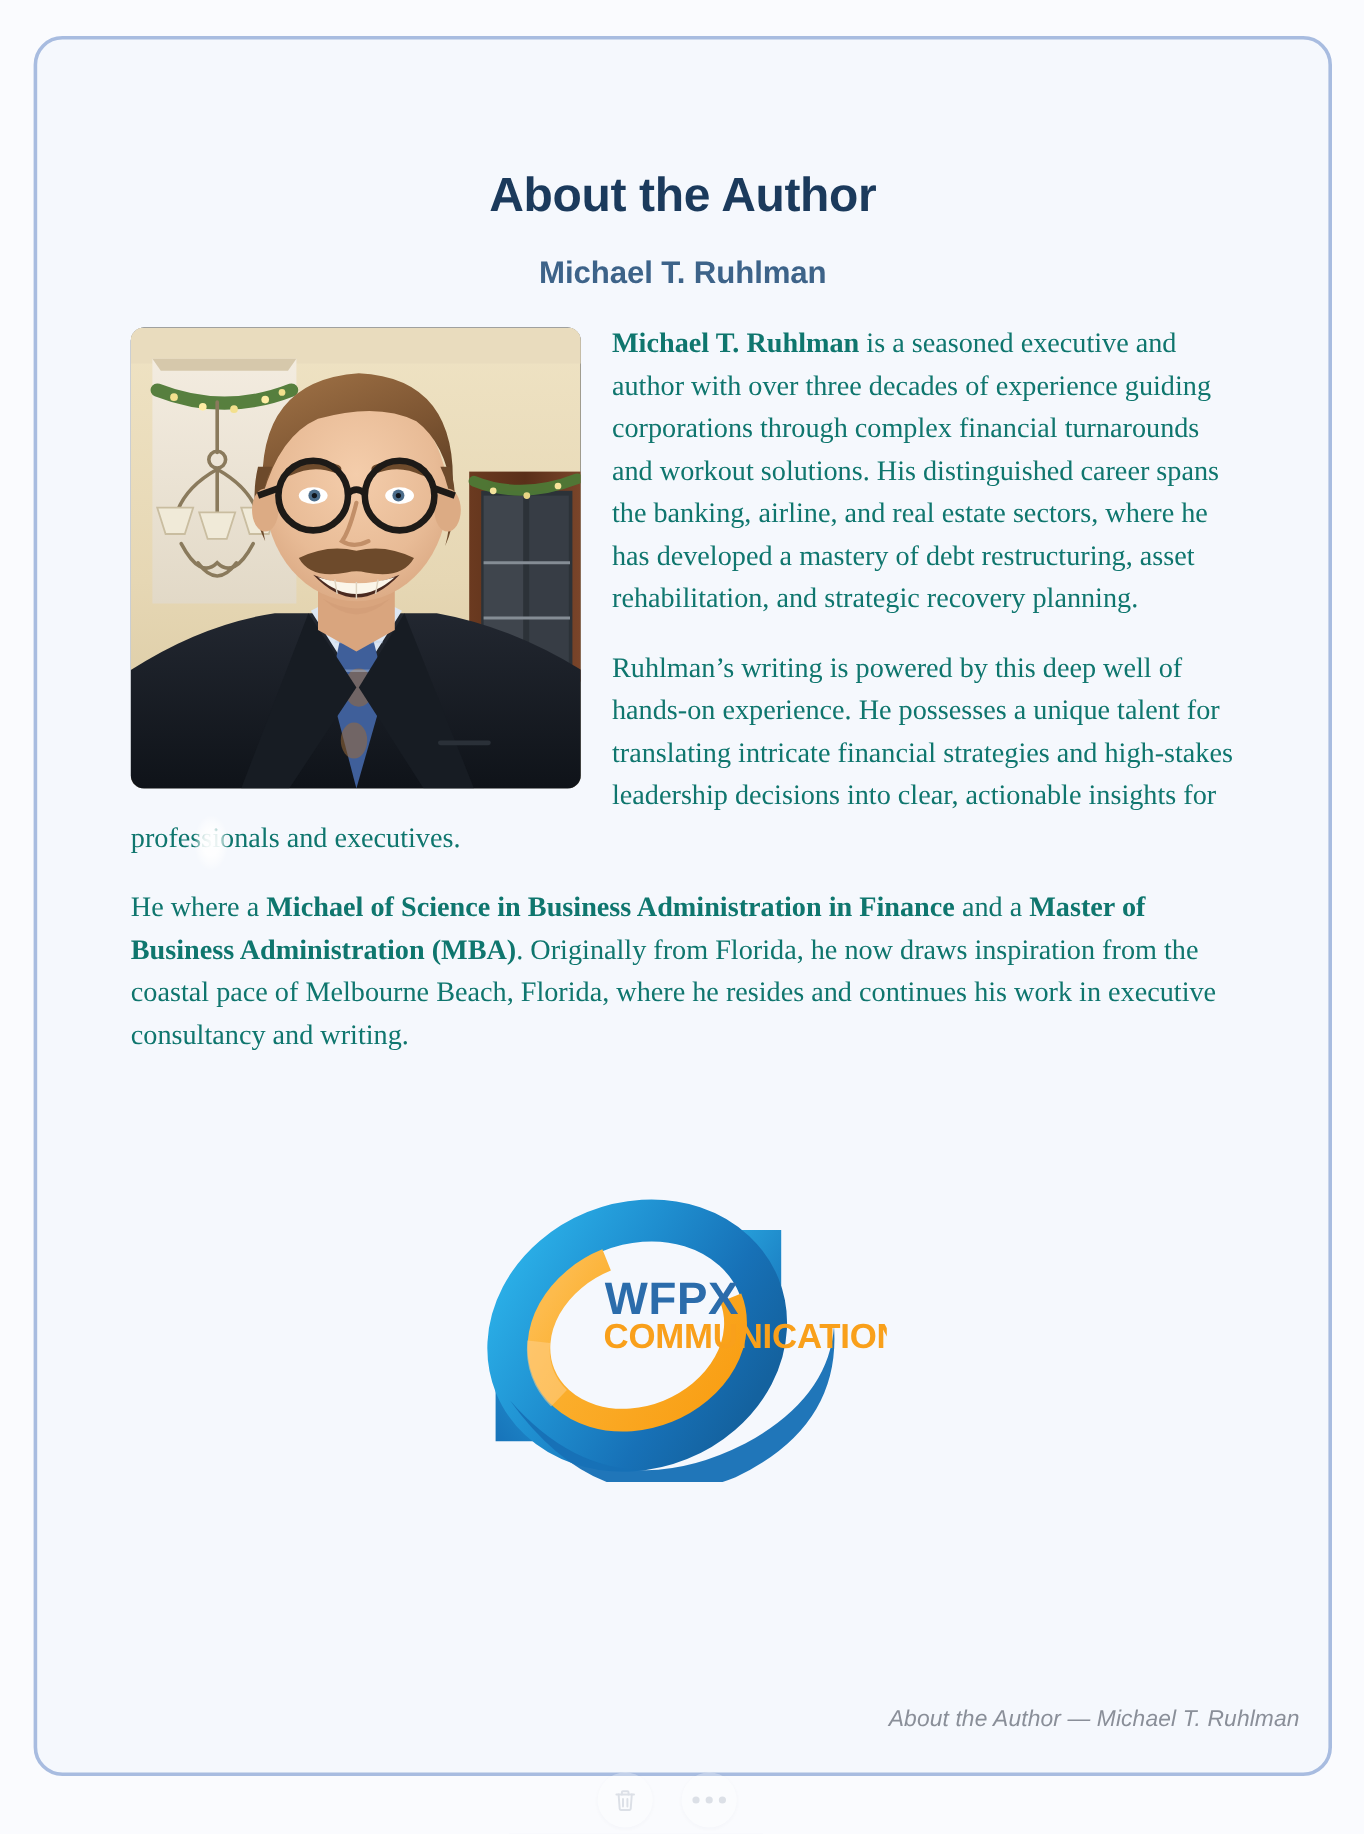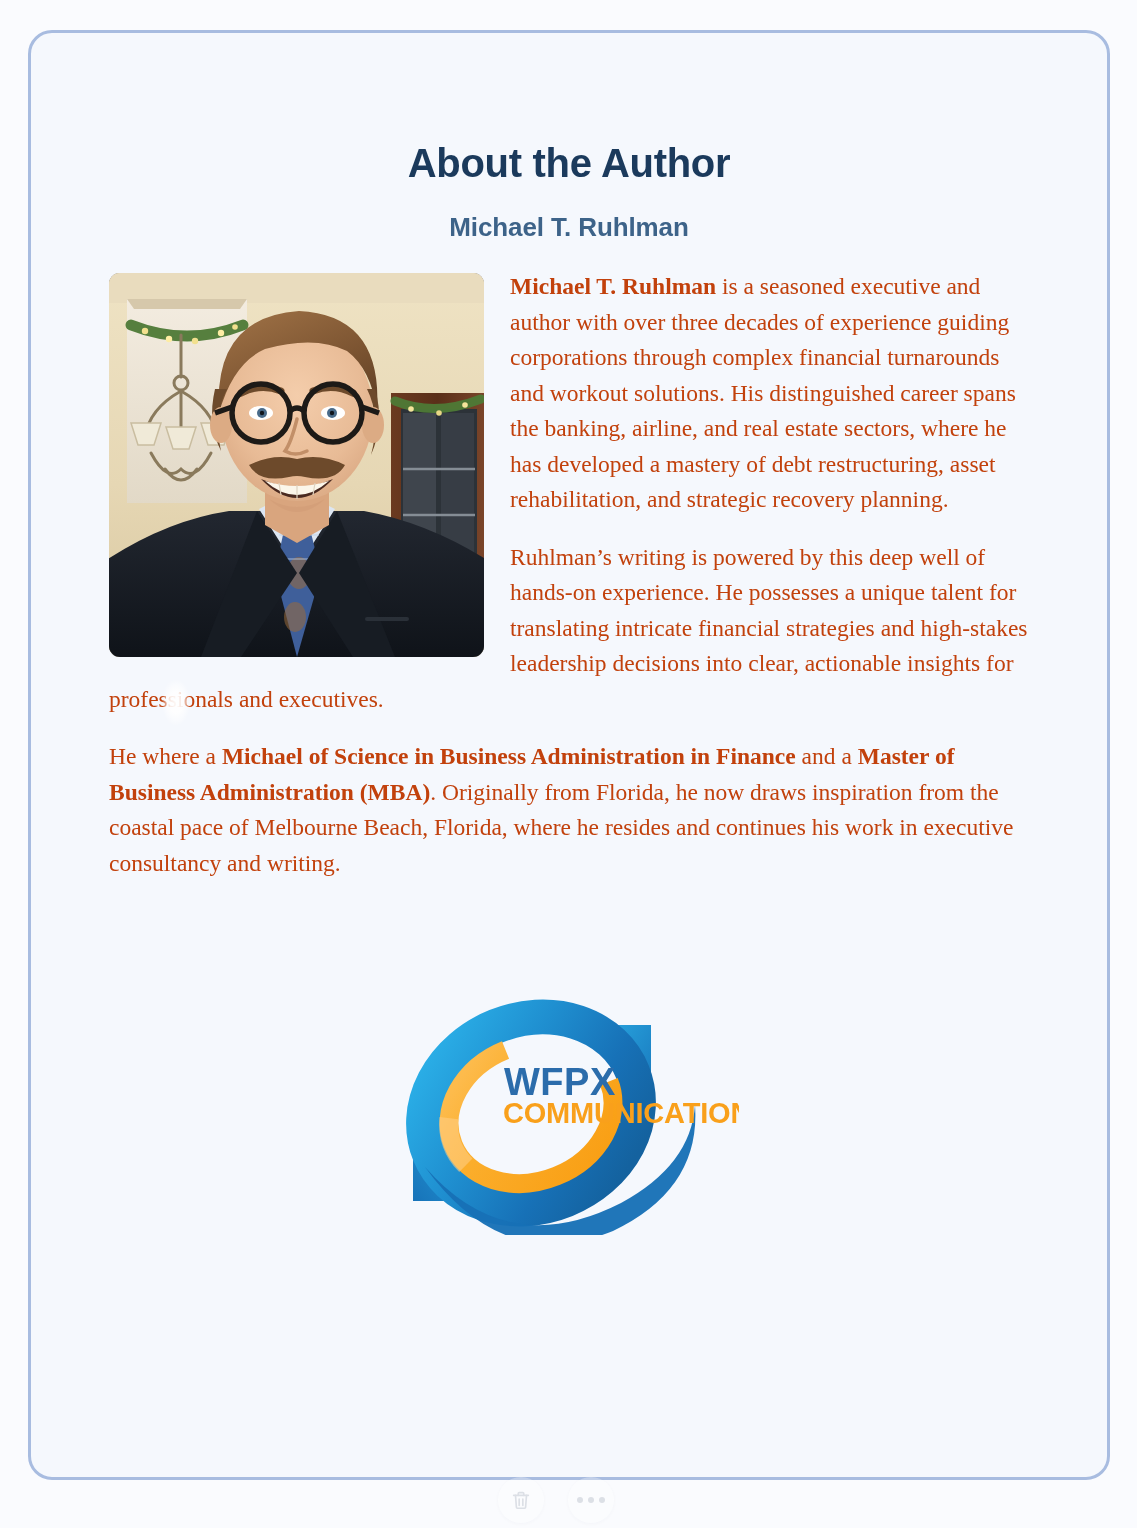--- a/index.html
+++ b/index.html
@@ -62,21 +62,21 @@
 
   
   .body-area {
     position: relative;
     margin: 0 auto;
     margin-top: 26px;
     width: 920px;
     font-family: "Liberation Serif", serif;
     font-size: 23.5px;
     line-height: 35.5px;
-    color: #c2410c;
+    color: #0f766e;
     text-align: left;
   }
 
   .author-photo {
     float: left;
     width: 375px;
     height: 384px;
     margin: 4px 26px 12px 0;
     border-radius: 11px;
     overflow: hidden;
@@ -365,20 +365,21 @@
 
           <path d="M26 178 Q108 272 222 214 Q292 176 296 116 Q302 200 214 242 Q104 286 26 178 Z" fill="#1770b6" opacity="0.96"></path>
 
           <text x="105" y="106" font-family="Liberation Sans, sans-serif" font-size="38" font-weight="bold" fill="#2b6cab" letter-spacing="0.5">WFPX</text>
           <text x="104" y="134" font-family="Liberation Sans, sans-serif" font-size="29" font-weight="bold" fill="#f9a01b" letter-spacing="-0.2">COMMUNICATIONS</text>
         </svg>
       </div>
 
     </div>
 
+    <div class="page-footer">About the Author — Michael T. Ruhlman</div>
 
   </div>
 </div>
 
 <div class="float-toolbar">
   <div class="tb-btn">
     <svg width="22" height="22" viewBox="0 0 24 24" fill="none" stroke="#9aa3b2" stroke-width="1.8" stroke-linecap="round" stroke-linejoin="round">
       <path d="M4 7h16"></path>
       <path d="M9 7V5a1 1 0 0 1 1-1h4a1 1 0 0 1 1 1v2"></path>
       <path d="M6 7l1 13a1 1 0 0 0 1 1h8a1 1 0 0 0 1-1l1-13"></path>

